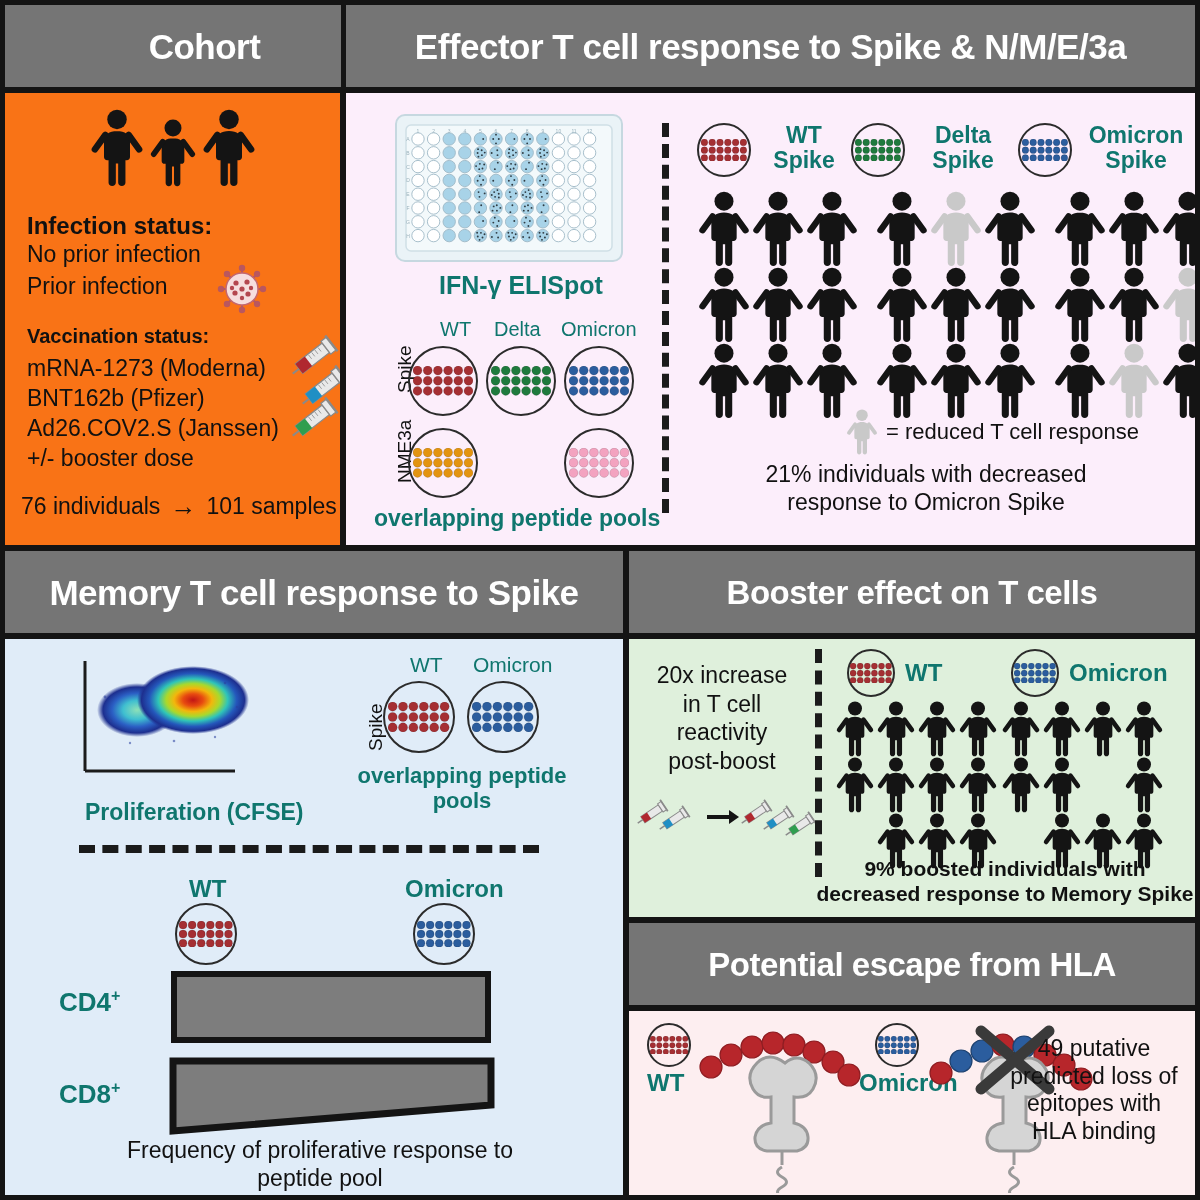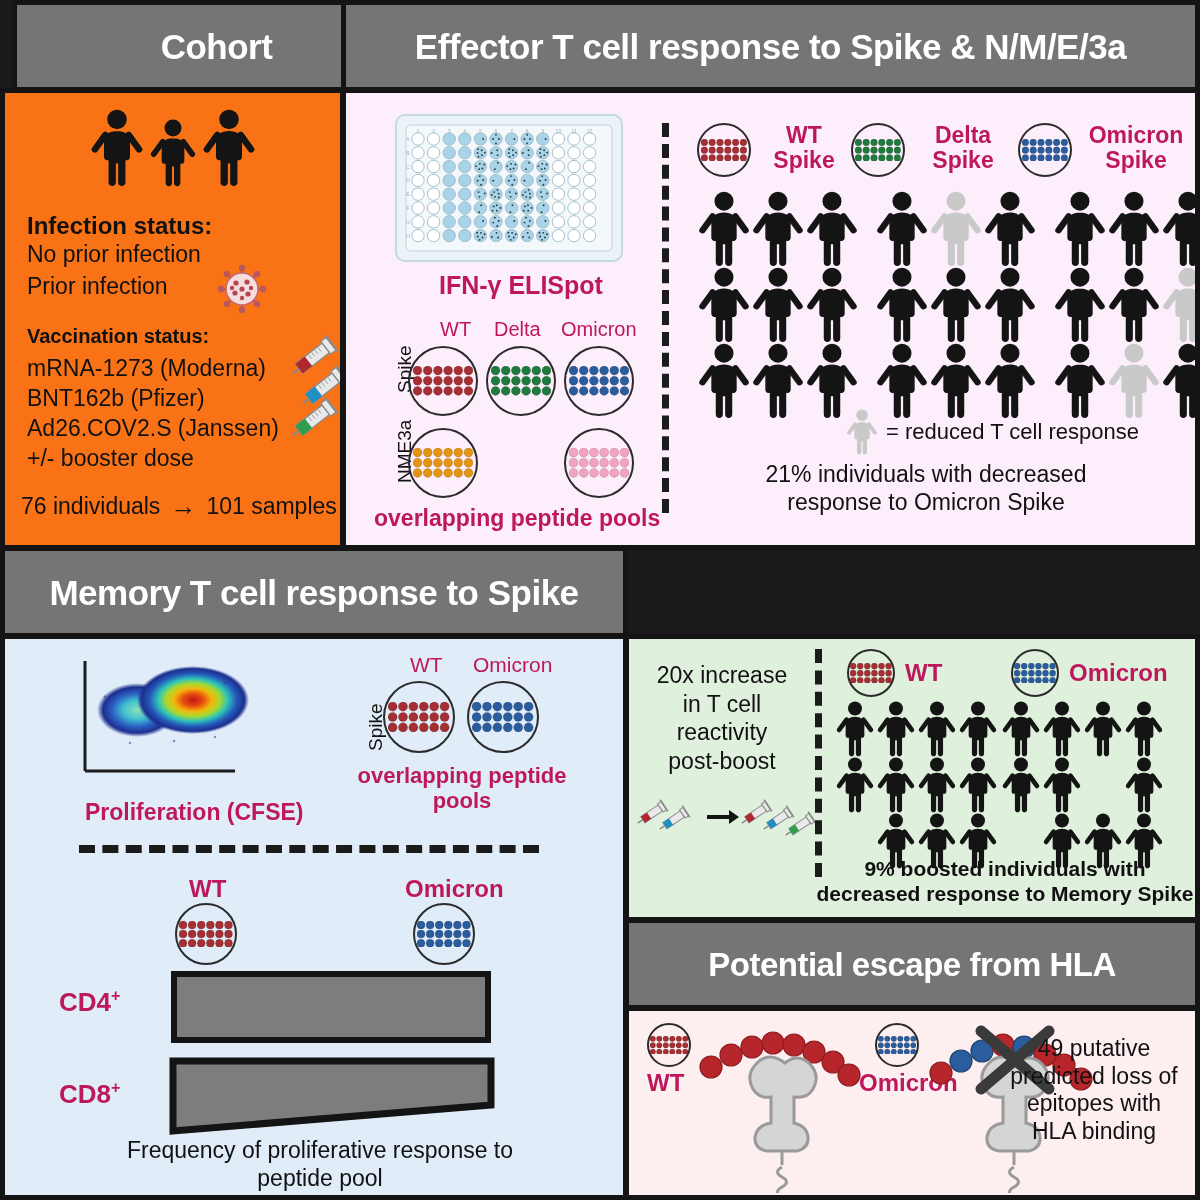--- a/index.html
+++ b/index.html
@@ -6,21 +6,21 @@
   body{width:1200px;height:1200px;font-family:"Liberation Sans",sans-serif;overflow:hidden;}
   .abstract{position:relative;width:1200px;height:1200px;background:#1a1a1a;}
 
   
   .panel{position:absolute;box-sizing:border-box;border:5px solid #141414;overflow:hidden;}
   .hdr{position:absolute;box-sizing:border-box;background:#757575;border:5px solid #141414;
        display:flex;align-items:center;justify-content:center;}
   .hdr span{color:#fff;font-weight:bold;letter-spacing:-0.5px;line-height:1;}
 
   
-  #cohort-hdr{left:12px;top:0;width:409px;height:92px;text-align:right;}
+  #cohort-hdr{left:0;top:0;width:409px;height:92px;text-align:right;}
   #cohort-hdr span{font-size:35px;}
   #cohort-body{left:0;top:88px;width:345px;height:462px;background:#f97316;}
 
   #effector-hdr{left:341px;top:0;width:859px;height:92px;}
   #effector-hdr span{font-size:35px;}
   #effector-body{left:341px;top:88px;width:859px;height:462px;background:#fceefb;}
 
   #memory-hdr{left:0;top:546px;width:628px;height:92px;}
   #memory-hdr span{font-size:35px;}
   #memory-body{left:0;top:634px;width:628px;height:566px;background:#e0ecf8;}
@@ -46,21 +46,21 @@
   #c-v3{left:22px;top:322px;font-size:23px;}
   #c-v4{left:22px;top:352px;font-size:23px;}
   #c-sum{left:16px;top:400px;font-size:23px;display:flex;align-items:flex-start;gap:10px;}
   .arrow-gl{font-size:26px;line-height:1;}
 
   
   .pool{border:2px solid #2b2b2b;border-radius:50%;background:transparent;
         display:flex;align-items:center;justify-content:center;box-sizing:border-box;}
 
   
-  .lbl{position:absolute;color:#be185d;font-weight:bold;}
+  .lbl{position:absolute;color:#0f766e;font-weight:bold;}
   .vlbl{position:absolute;color:#111;transform:rotate(-90deg);transform-origin:left top;}
 
   
   .vdash{position:absolute;border-left:7px dashed #1b1b1b;}
 
   
   .pgrid{position:absolute;display:flex;flex-direction:column;}
   .prow{display:flex;}
   .bar-rect{border:6px solid #141414;background:#7d7d7d;box-sizing:border-box;}
 
@@ -989,20 +989,23 @@
     <svg style="position:absolute;left:164px;top:418px;" width="326" height="78" viewBox="0 0 326 78">
       <polygon points="4,4 322,4 322,48 4,74" fill="#7d7d7d" stroke="#141414" stroke-width="7" stroke-linejoin="miter"></polygon>
     </svg>
 
     <div class="center" style="position:absolute;left:40px;top:498px;width:550px;font-size:23px;color:#111;line-height:1.2;">
       <div>Frequency of proliferative response to</div>
       <div>peptide pool</div>
     </div>
   </div>
 
+  <div class="hdr" id="booster-hdr">
+    <span>Booster effect on T cells</span>
+  </div>
   <div class="panel" id="booster-body">
 
     <div class="center" style="position:absolute;left:8px;top:22px;width:170px;font-size:23px;color:#111;line-height:1.24;">
       <div>20x increase</div>
       <div>in T cell</div>
       <div>reactivity</div>
       <div>post-boost</div>
     </div>
 
     <svg style="position:absolute;left:8px;top:148px;" width="180" height="60" viewBox="0 0 180 60">

